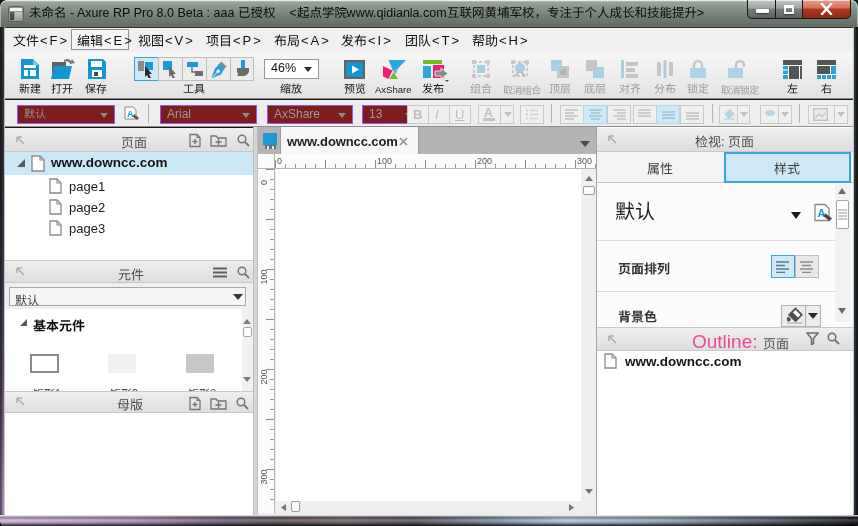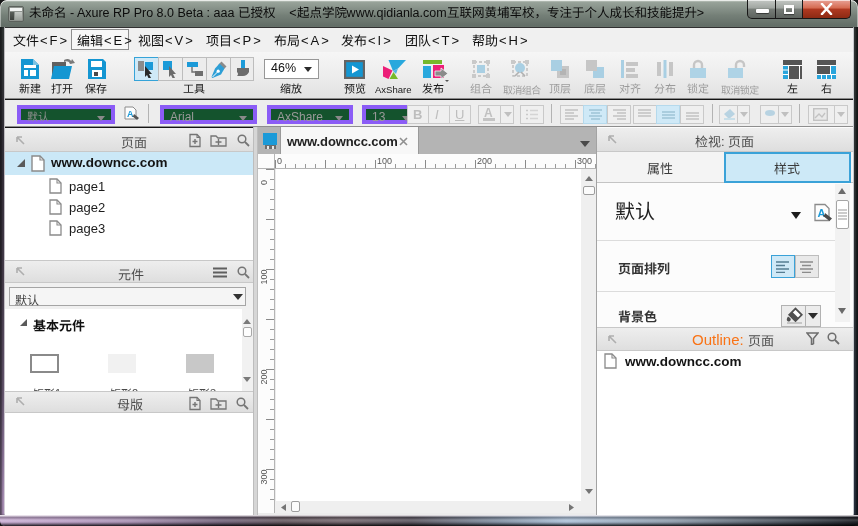--- a/index.html
+++ b/index.html
@@ -30,21 +30,21 @@
 #bb:after{content:"";position:absolute;inset:0;background:linear-gradient(180deg,rgba(240,236,240,.85) 0,rgba(240,236,240,.8) 1px,rgba(28,26,31,.32) 2px,rgba(28,26,31,.25) 3px,rgba(255,255,255,.18) 5px,rgba(255,255,255,.06) 7px,rgba(14,13,16,.4) 9px,rgba(0,0,0,.85) 100%)}
 
 #menu{position:absolute;left:5px;top:27px;width:848px;height:25px;background:#f0f0f0;border-top:1px solid #303030}
 .mi{position:absolute;top:3px;height:21px;line-height:21px;white-space:nowrap;font-size:13px;color:#111}
 #edbox{position:absolute;left:66px;top:2px;width:63px;height:21px;background:#f7f7f7;border:1px solid #8f8f8f}
 
 #tb1{position:absolute;left:5px;top:52px;width:848px;height:47px;background:linear-gradient(180deg,#f6f6f6,#ececec 55%,#e2e2e2);border-bottom:1px solid #8a8a8a}
 #tb2{position:absolute;left:5px;top:100px;width:848px;height:27px;background:#ededed;border-bottom:1px solid #8e8e8e}
 .lb1{position:absolute;top:83px;font-size:11px;color:#1a1a1a;white-space:nowrap}
 .lbg{position:absolute;top:83px;font-size:11px;color:#9b9b9b;white-space:nowrap}
-.dd{position:absolute;height:19px;background:#14532d;border:4px solid #8b5cf6}
+.dd{position:absolute;height:19px;background:#7f1d1d;border:1px solid #8b5cf6}
 .dd .tx{position:absolute;left:6px;top:0;height:17px;line-height:17px;font-size:12px;color:#999}
 .arr{position:absolute;width:0;height:0;border-left:4px solid transparent;border-right:4px solid transparent;border-top:5px solid #8a8a8a}
 .vsep{position:absolute;width:1px;background:#b3b3b3}
 .tbtn{position:absolute;height:19px;border:1px solid #c9c9c9;background:#ededed}
 
 .phead{position:absolute;background:linear-gradient(180deg,#eee,#e3e3e3 70%,#dedede);border-bottom:1px solid #c8c8c8}
 </style></head><body>
 <svg width="0" height="0" style="position:absolute">
     <defs>
       <path id="g4e13" d="M56 -538H929V-465H56ZM137 -728H857V-657H137ZM305 -353H794V-283H305ZM771 -353H786L799 -358L856 -324Q815 -281 764 -230Q712 -179 658 -126Q603 -72 552 -24L486 -64Q536 -110 590 -162Q644 -215 692 -263Q740 -311 771 -344ZM257 -106 300 -161Q355 -145 418 -124Q481 -103 543 -79Q605 -55 660 -30Q714 -6 753 17L708 81Q671 58 618 33Q565 8 504 -18Q442 -43 378 -66Q315 -89 257 -106ZM425 -842 502 -832Q483 -765 460 -690Q437 -616 413 -542Q389 -467 366 -400Q344 -334 325 -283H246Q267 -337 290 -406Q314 -474 338 -550Q363 -626 386 -701Q408 -776 425 -842Z"></path>
@@ -801,21 +801,21 @@
       <path d="M4.2,7.8 L10.5,14.1 L13.5,11.1 L7.2,4.8 Z" fill="#4f4f4f"></path>
       <path d="M3,9.5 q-2.3,3.5 -0.3,4.8 q2,1 3,-1.2 q0.7,-1.8 -2.7,-3.6 z" fill="#4f4f4f"></path>
       <path d="M2,16 h15" stroke="#bdbdbd" stroke-width="1.6"></path>
     </svg>
  <div class="arr" style="left:808px;top:313px;border-top-color:#2b2b2b;border-left-width:5px;border-right-width:5px;border-top-width:6px"></div>
 
  <div class="phead" style="left:597px;top:327px;width:256px;height:24px;border-top:1px solid #c8c8c8"></div>
  <svg class="ab" style="left:608px;top:335px" width="11" height="11">
       <path d="M1,1 l7,7 M1,1 v5 M1,1 h5" stroke="#aeaeae" stroke-width="1.6" fill="none"></path>
     </svg>
- <div class="ab" style="left:692px;top:331px;font-size:15px;color:#f97316">Outline: <span><svg class="ck" style="width:26.0px;height:13.0px" viewBox="0 -880 2000 1000" fill="#4a4a4a">
+ <div class="ab" style="left:692px;top:331px;font-size:19px;color:#ec4899">Outline: <span><svg class="ck" style="width:26.0px;height:13.0px" viewBox="0 -880 2000 1000" fill="#4a4a4a">
           <use href="#g9875" x="0"></use>
           <use href="#g9762" x="1000"></use>
         </svg></span></div>
  <svg class="ab" style="left:806px;top:332px" width="13" height="13">
       <path d="M1,1 h11 l-4.5,5.5 v5 l-2,1.5 v-6.5 z" fill="none" stroke="#6e6e6e" stroke-width="1.5"></path>
     </svg>
  <svg class="ab" style="left:827px;top:332px" width="13" height="13">
       <circle cx="5" cy="5" r="3.8" fill="none" stroke="#6e6e6e" stroke-width="1.5"></circle>
       <path d="M8,8 l4,4" stroke="#6e6e6e" stroke-width="1.8"></path>
     </svg>

